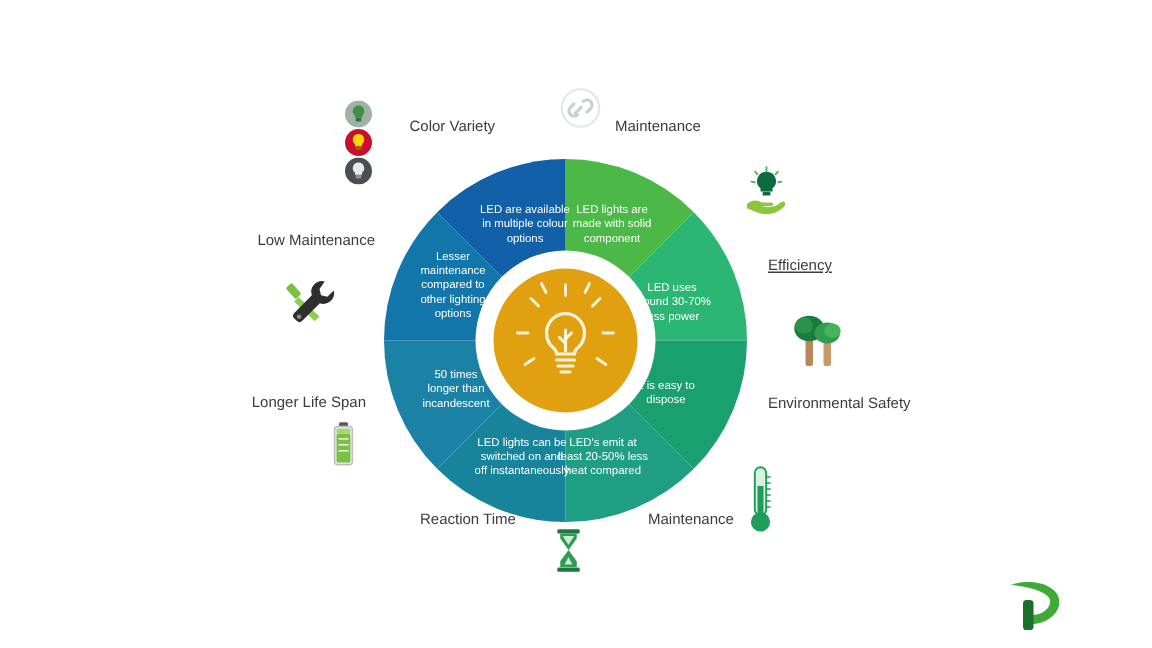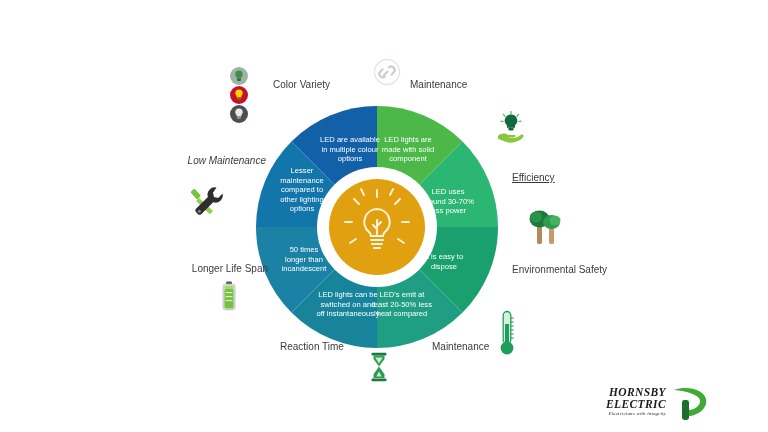--- a/index.html
+++ b/index.html
@@ -135,22 +135,22 @@
         <text class="seg-text" x="104" y="46"><tspan x="104" dy="0">LED are available</tspan><tspan x="104" dy="9.6">in multiple colour</tspan><tspan x="104" dy="9.6">options</tspan></text>
       </g>
     </svg>
   </div>
 
   <div class="outer-label r" style="left:410px; top:79px;">Maintenance</div>
   <div class="outer-label r" style="left:512px; top:172px;text-decoration:underline;">Efficiency</div>
   <div class="outer-label r" style="left:512px; top:264px;">Environmental Safety</div>
   <div class="outer-label r" style="left:432px; top:341px;">Maintenance</div>
   <div class="outer-label r" style="left:280px; top:341px;">Reaction Time</div>
-  <div class="outer-label l" style="left:268px; top:263px;">Longer Life Span</div>
-  <div class="outer-label l" style="left:266px; top:155px;font-style:italic;">Low Maintenance</div>
+  <div class="outer-label l" style="left:244px; top:263px;">Longer Life Span</div>
+  <div class="outer-label l" style="left:250px; top:155px;">Low Maintenance</div>
   <div class="outer-label r" style="left:273px; top:79px;">Color Variety</div>
 
   <div class="ico" style="left:373px; top:58px; width:28px; height:28px;">
     <svg viewBox="0 0 28 28">
       <circle cx="14" cy="14" r="12.5" fill="none" stroke="#e3e6e6" stroke-width="1.4"></circle>
       <g stroke="#c9cfcf" stroke-width="2.1" fill="none" stroke-linecap="round">
         <path d="M10.5 17.5 l4 -4"></path>
         <path d="M16 9.5 a3.4 3.4 0 0 1 4.8 4.8 l-2.4 2.4"></path>
         <path d="M12 18.5 a3.4 3.4 0 0 1 -4.8 -4.8 l2.4 -2.4"></path>
       </g>
@@ -256,25 +256,20 @@
     <div class="b" style="top:38px;">
       <svg viewBox="0 0 18 18">
         <circle cx="9" cy="9" r="9" fill="#4a4f52"></circle>
         <path d="M9 3.4 a3.7 3.7 0 0 1 2.4 6.6 l0 1.5 l-4.8 0 l0 -1.5 A3.7 3.7 0 0 1 9 3.4 z" fill="#e9e9e9"></path>
         <rect x="7.1" y="11.6" width="3.8" height="2.4" rx="0.7" fill="#8d9194"></rect>
       </svg>
     </div>
   </div>
 
   <div class="logo">
-    <div class="logo-text">
-      <div class="logo-l1">HORNSBY</div>
-      <div class="logo-l2">ELECTRIC</div>
-      <div class="logo-tag">Electricians with integrity</div>
-    </div>
     <div class="logo-mark">
       <svg viewBox="0 0 40 38">
         <path d="M6 6 c14 -5 30 0 32 9 c2 9 -8 17 -18 17 l0 -6 c7 0 13 -5 12 -10 c-1 -5 -13 -9 -26 -10 z" fill="#3faa35"></path>
         <rect x="14" y="16" width="7" height="20" rx="2.4" fill="#1b6f2c"></rect>
       </svg>
     </div>
   </div>
 
 </div>
 

